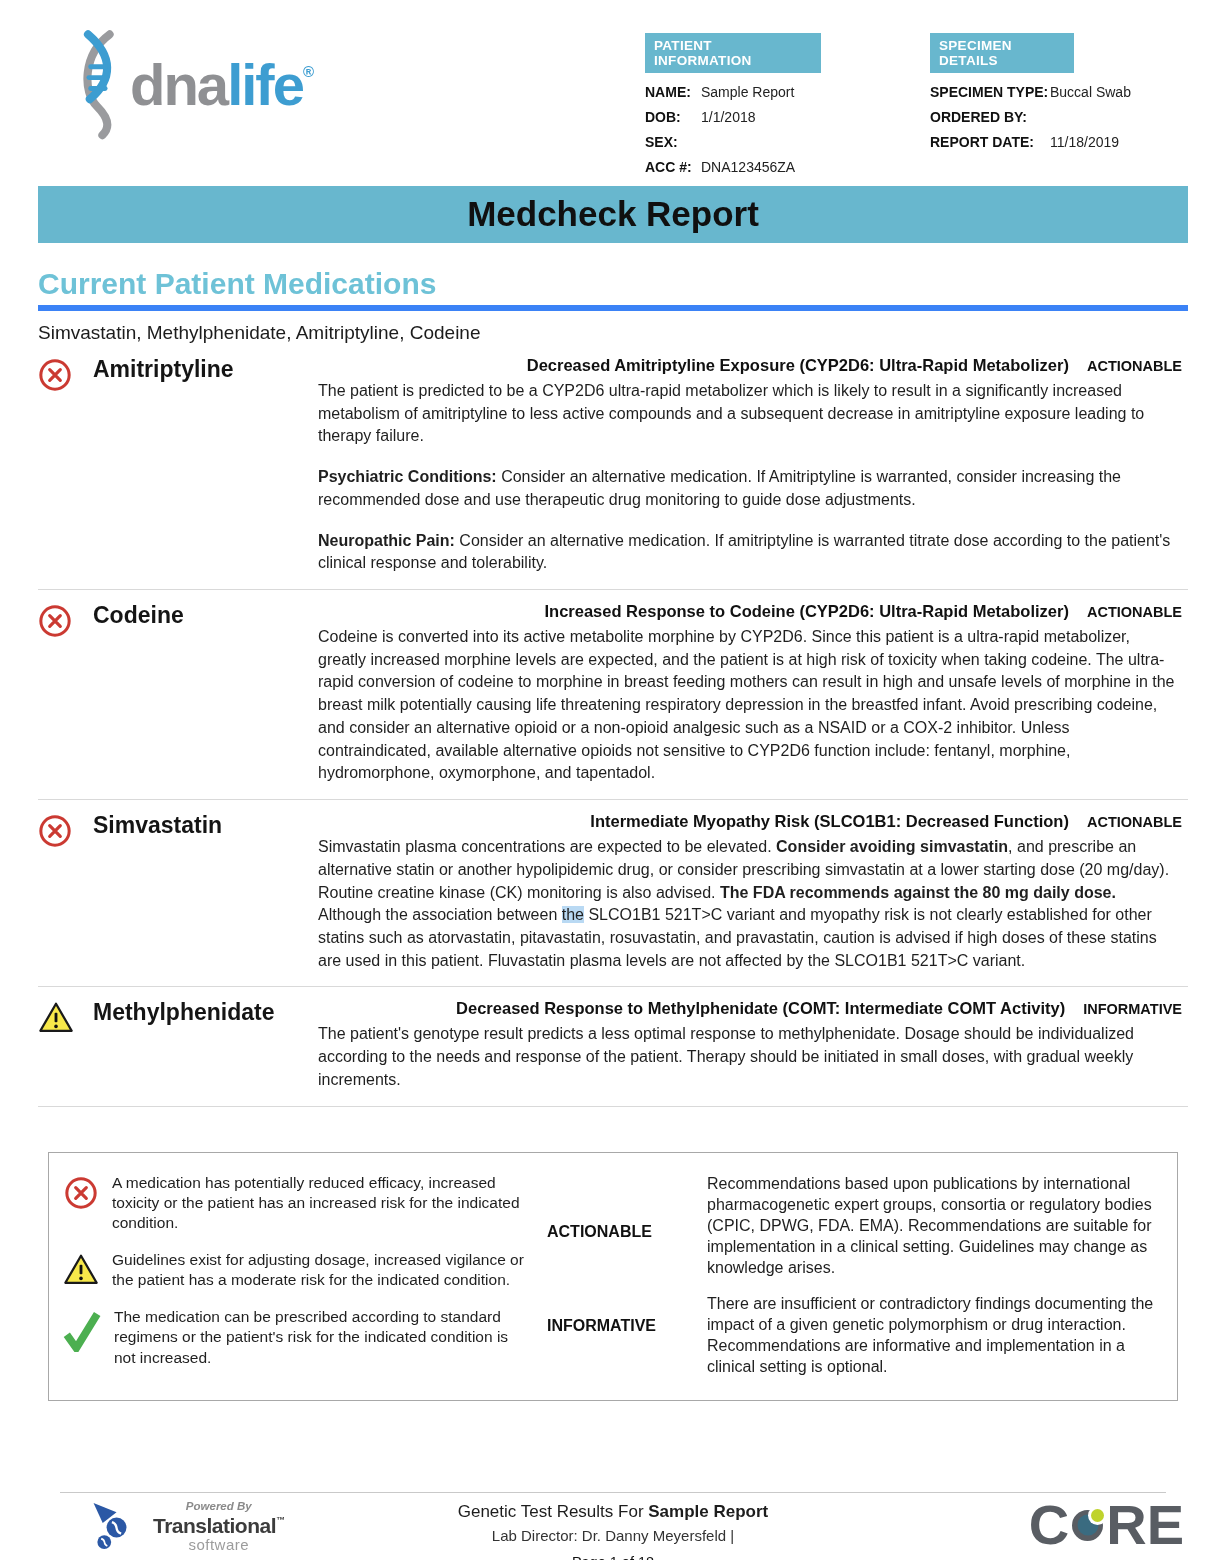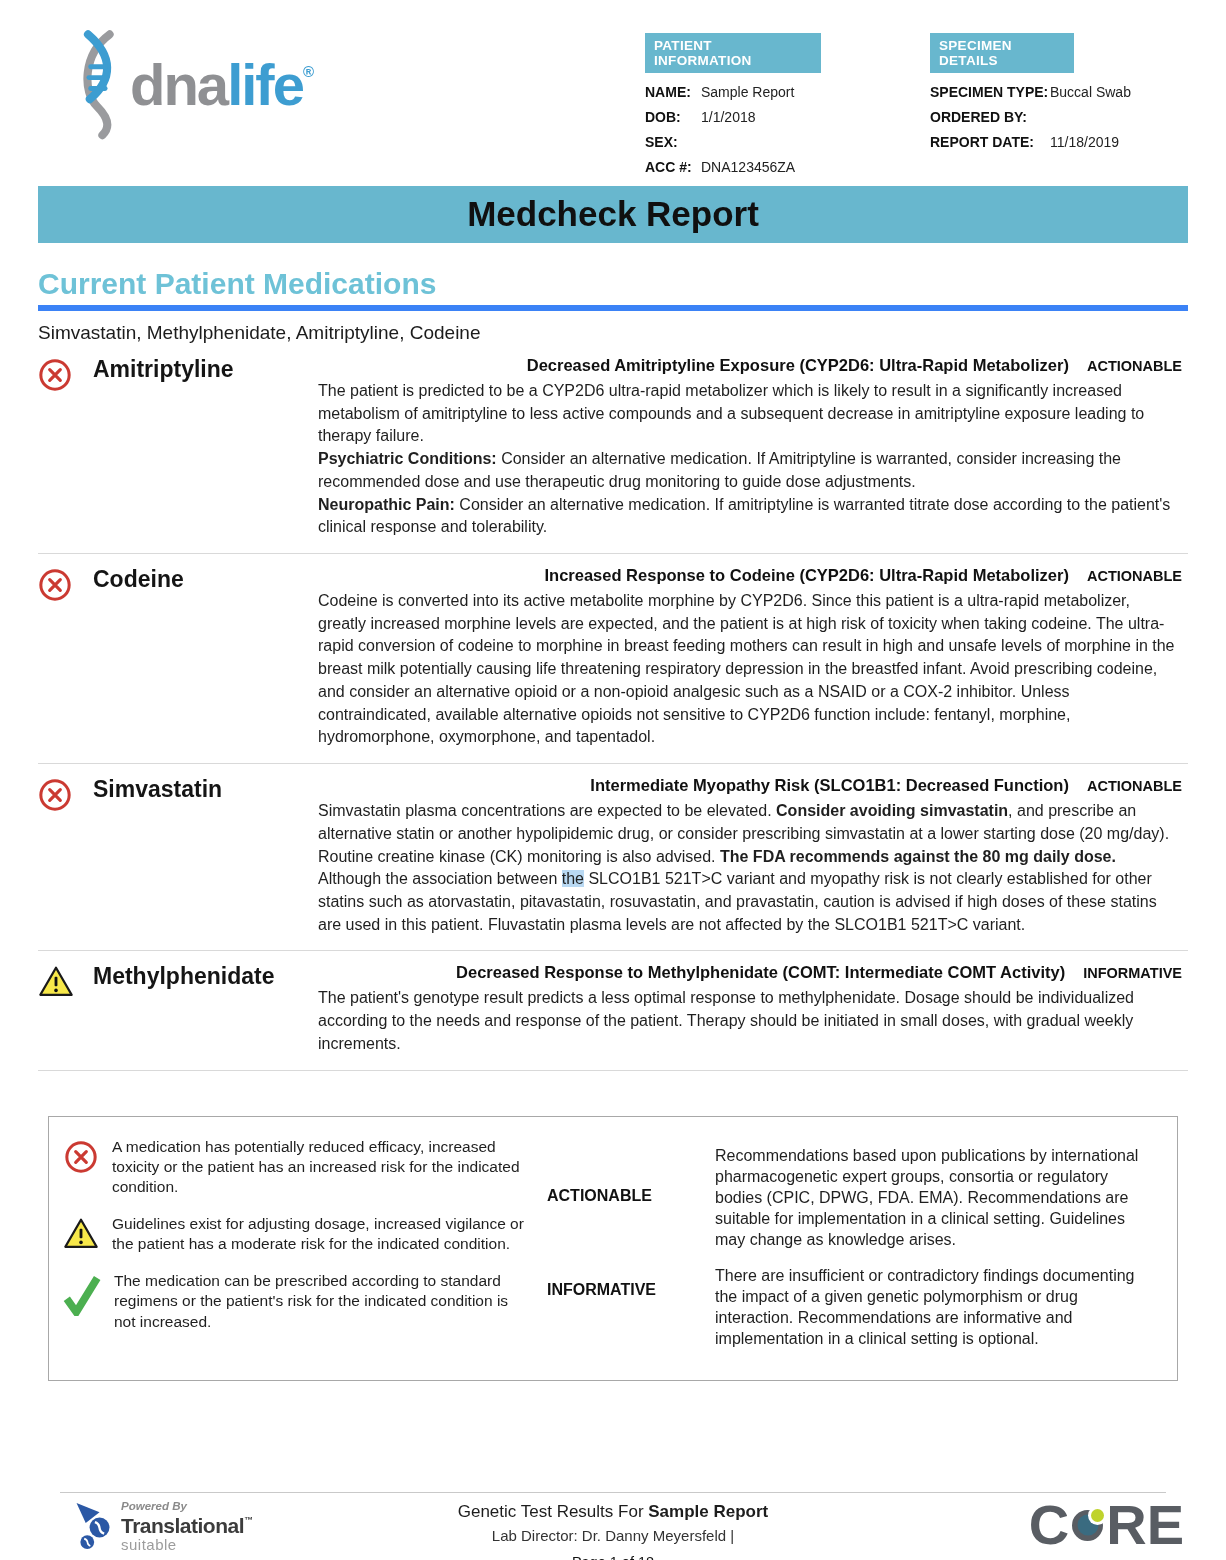--- a/index.html
+++ b/index.html
@@ -43,40 +43,40 @@
   .med-entries { margin:0 38px; }
   .med-entry { display:grid; grid-template-columns:55px 225px 1fr; padding:12px 0 14px; border-bottom:1px solid #d9d9d9; }
   .med-icon { padding-top:2px; }
   .med-name { font-size:23px; font-weight:bold; color:#151515; line-height:1.2; padding-right:10px; }
   .med-content { padding-right:6px; }
   .med-title-row { display:flex; justify-content:flex-end; align-items:baseline; }
   .med-title { font-size:16.5px; font-weight:bold; color:#111; }
   .med-badge { font-size:14.5px; font-weight:bold; color:#111; margin-left:18px; white-space:nowrap; }
   .med-body { margin-top:5px; }
   .med-body p { margin:0; font-size:16px; line-height:1.42; color:#1f1f1f; }
-  .med-body p + p { }
+  .med-body p + p { margin-top:18px; }
   .hl { background:#b9d9f3; }
 
   
   .legend { margin:45px 48px 0; border:1.5px solid #a8a8a8; display:flex; padding:20px 18px 22px 14px; }
   .legend-left { width:470px; display:flex; flex-direction:column; gap:16px; }
   .legend-item { display:flex; gap:13px; align-items:flex-start; }
   .legend-item-icon { flex:0 0 36px; display:flex; justify-content:center; padding-top:3px; }
   .legend-item-text { font-size:15.5px; line-height:1.32; color:#1f1f1f; width:418px; }
   .legend-mid { width:170px; font-weight:bold; font-size:16px; color:#111; padding-left:14px; }
   .legend-label-1 { margin-top:50px; }
   .legend-label-2 { margin-top:76px; }
   .legend-right { flex:1; font-size:16px; line-height:1.32; color:#1f1f1f; padding-left:4px; }
-  .legend-right p { margin:8px; }
+  .legend-right p { margin:0; }
   .legend-right p + p { margin-top:15px; }
 
   
   .footer { position:absolute; top:1492px; left:60px; right:60px; border-top:1px solid #c9c9c9; }
   .footer-inner { position:relative; padding-top:9px; }
-  .ts-logo { position:absolute; left:15px; top:8px; display:flex; align-items:flex-start; gap:0; }
+  .ts-logo { position:absolute; left:32px; top:8px; display:flex; align-items:flex-start; gap:15px;text-align:center; }
   .ts-text { display:flex; flex-direction:column; line-height:1; }
   .ts-powered { font-size:11.5px; font-style:italic; font-weight:bold; color:#8a8a8a; margin-bottom:2px; }
   .ts-brand { font-size:21px; font-weight:bold; color:#3c3c3c; letter-spacing:-0.5px; }
   .ts-tm { font-size:9px; vertical-align:10px; color:#3c3c3c; }
   .ts-sub { font-size:15px; color:#9c9c9c; margin-top:1px; letter-spacing:0.5px; }
   .footer-center { text-align:center; }
   .footer-line1 { font-size:17px; color:#1d1d1d; }
   .footer-line1 b { font-weight:bold; }
   .footer-line2 { font-size:15px; color:#333; margin-top:5px; }
   .footer-page { font-size:14.5px; color:#111; margin-top:10px; }
@@ -282,21 +282,21 @@
             <polygon points="2,2 32,14 14,28" fill="#2b58a5"></polygon>
             <circle cx="32" cy="34" r="13" fill="#2b58a5"></circle>
             <path d="M26 27 C37 31, 27 38, 38 42" stroke="#ffffff" stroke-width="3" fill="none"></path>
             <circle cx="16" cy="53" r="9" fill="#2b58a5"></circle>
             <path d="M12 48.5 C20 51.5, 13 55.5, 20 58" stroke="#ffffff" stroke-width="2.2" fill="none"></path>
           </svg>
         </span>
         <span class="ts-text">
           <span class="ts-powered">Powered By</span>
           <span class="ts-brand"><span>Translational</span><span class="ts-tm">™</span></span>
-          <span class="ts-sub">suitable</span>
+          <span class="ts-sub">software</span>
         </span>
       </div>
       <div class="footer-center">
         <div class="footer-line1"><span>Genetic Test Results For </span><b>Sample Report</b></div>
         <div class="footer-line2">Lab Director: Dr. Danny Meyersfeld |</div>
         <div class="footer-page">Page 1 of 18</div>
       </div>
       <div class="core-logo">
         <span class="core-letter">C</span>
         <span class="core-o">

